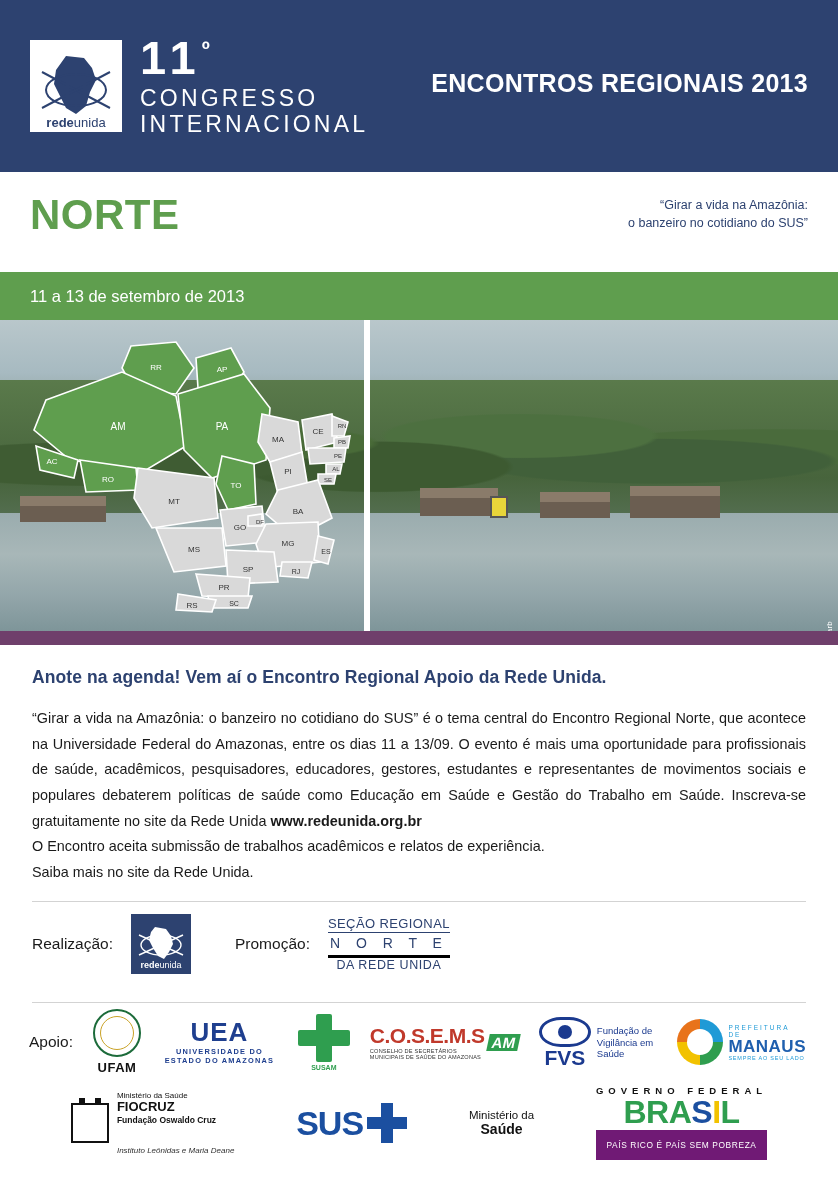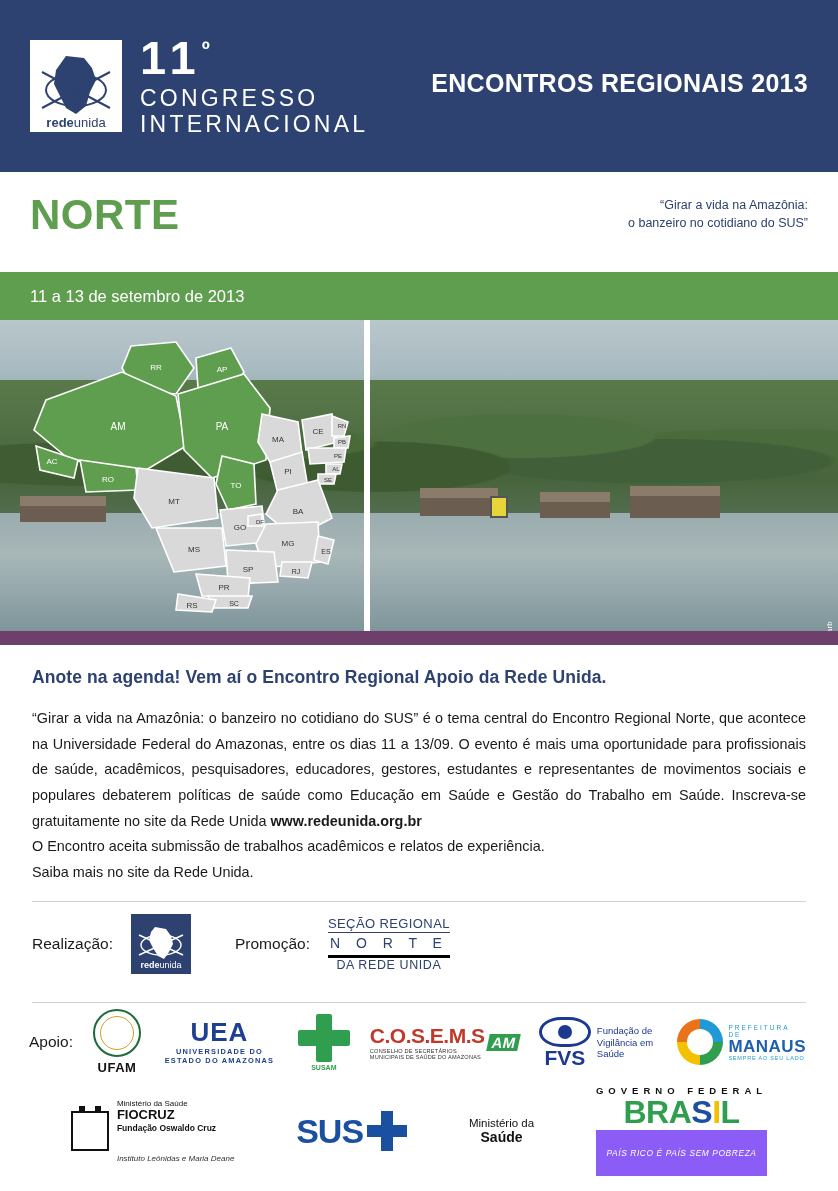--- a/index.html
+++ b/index.html
@@ -244,21 +244,21 @@
 
   .minsaude { text-align:center; color:#111; }
   .min-1 { font-size:11.5px; }
   .min-2 { font-size:14px; font-weight:700; }
 
   .brasil-box { text-align:center; }
   .brasil-gov { font-size:9.5px; letter-spacing:5px; color:#111; font-weight:700;}
   .brasil-word { font-size:32px; font-weight:700; color:#2f9e4f; letter-spacing:-.5px; line-height:1;}
   .brasil-word .b { color:#1b4fa0; }
   .brasil-word .y { color:#f2c200; }
-  .brasil-bar { background:#8b5cf6; color:#fff; font-size:8.4px; letter-spacing:.6px; padding:18px 6px; margin-top:2px;font-style:italic;}
+  .brasil-bar { background:#701a75; color:#fff; font-size:8.4px; letter-spacing:.6px; padding:10px 6px; margin-top:2px;}
 </style>
 </head>
 <body>
 
 <div class="page">
 
   <div class="header">
     <div class="logo-block">
       <div class="logo-mark">
         <svg width="80" height="80" viewBox="0 0 80 80">

